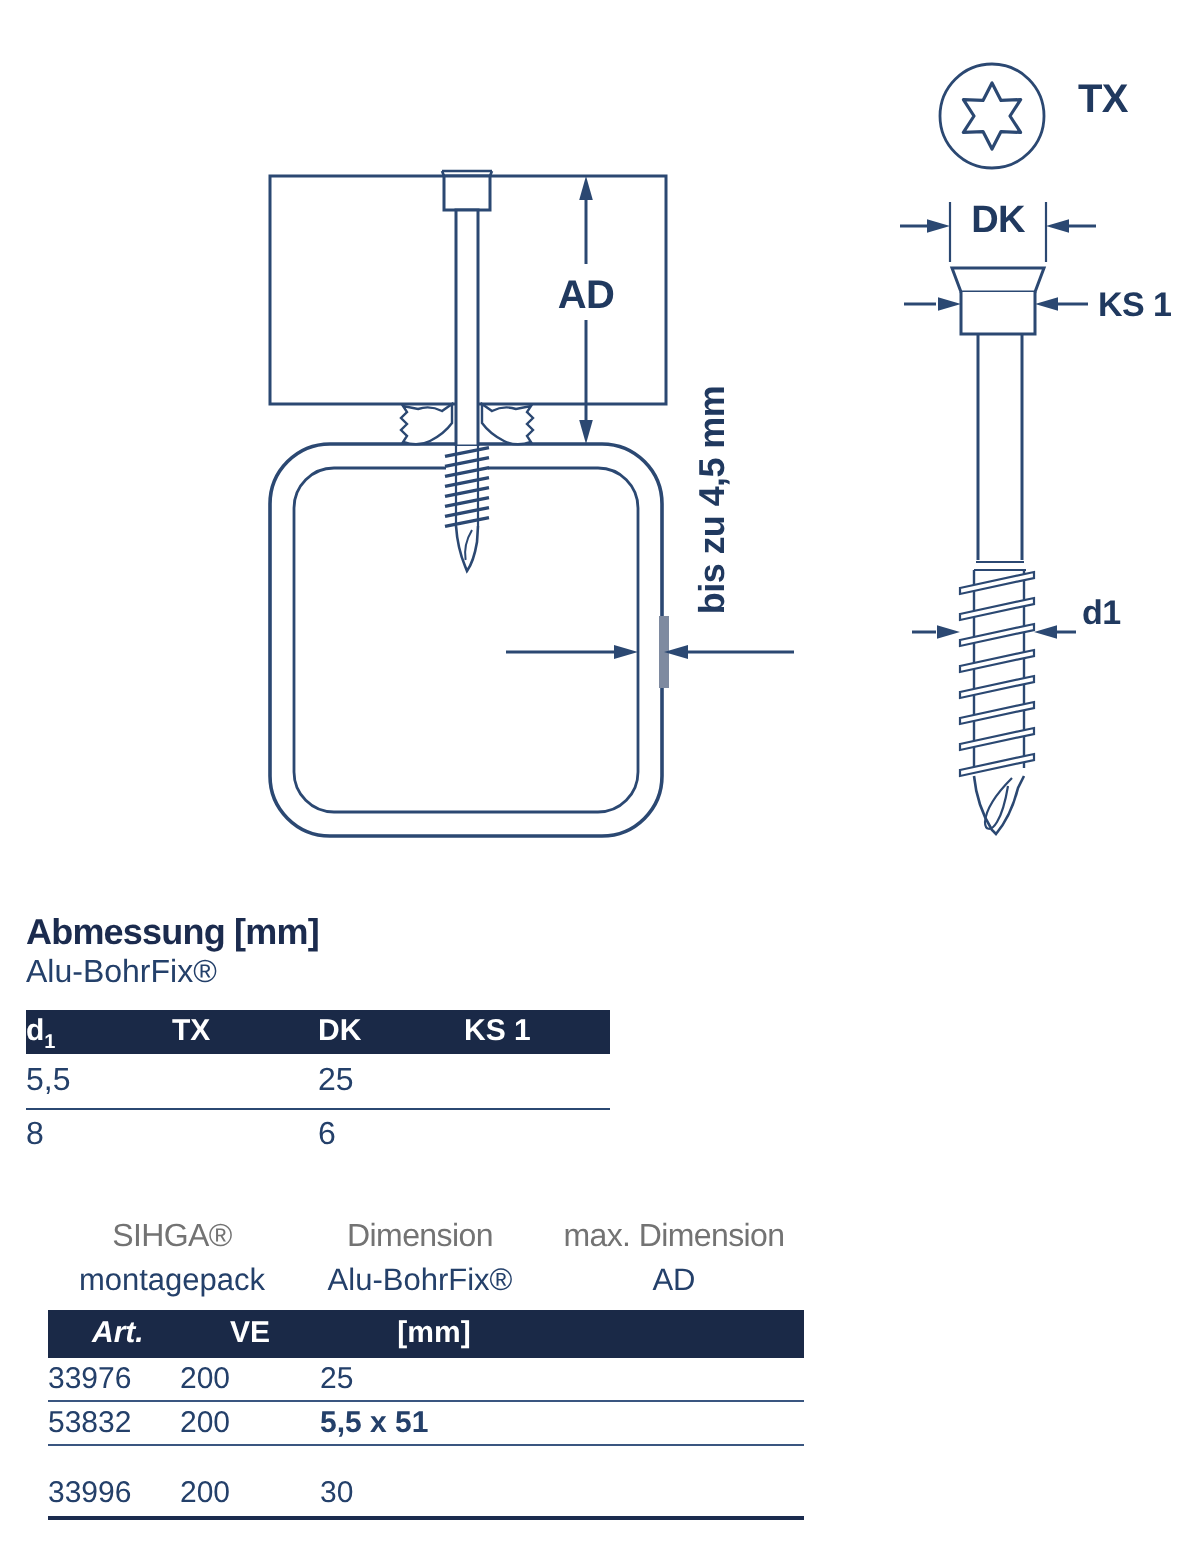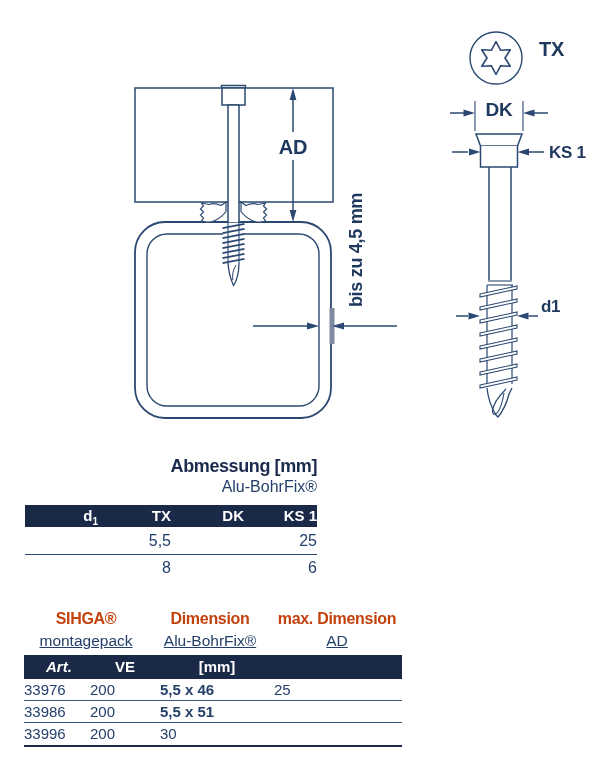--- a/index.html
+++ b/index.html
@@ -5,41 +5,41 @@
   html,body { margin:0; padding:0; }
   body {
     width:600px; height:784px; position:relative; background:#ffffff;
     font-family:"Liberation Sans", sans-serif;
     color:#24406a; overflow:hidden;
   }
   svg { position:absolute; left:0; top:0; }
   svg text { font-family:"Liberation Sans", sans-serif; fill:#20395f; letter-spacing:-0.3px; }
 
   
-  .t1 { position:absolute; left:25px; top:456px; width:292px; text-align:right; }
+  .t1 { position:absolute; left:13px; top:456px; width:292px; text-align:left; }
   .t1 .title   { font-size:18px; font-weight:bold; color:#1b2b4e; letter-spacing:-0.4px; height:21px; line-height:21px; }
   .t1 .subtitle{ font-size:16px; height:19px; line-height:19px; }
   .t1 .band { margin-top:9px; background:#1a2947; color:#ffffff; display:grid;
               grid-template-columns:repeat(4,1fr); height:22px; line-height:22px;
               font-weight:bold; font-size:15px; }
   .t1 .vals { display:grid; grid-template-columns:repeat(2,1fr); height:27px; line-height:27px;
               font-size:16px; border-bottom:1.5px solid #2b4872; }
 
   
   .t2 { position:absolute; left:24px; top:607px; width:378px; }
   .t2 .groups { display:grid; grid-template-columns:124px 124px 130px; text-align:center; }
-  .t2 .g-title { font-size:16px; font-weight:bold; color:#c2410c; height:23px; line-height:23px; letter-spacing:-0.3px; }
-  .t2 .g-sub   { font-size:15.5px; height:25px; line-height:21px;text-decoration:underline; }
+  .t2 .g-title { font-size:16px; font-weight:normal; color:#737373; height:23px; line-height:23px; letter-spacing:-0.3px; }
+  .t2 .g-sub   { font-size:15.5px; height:25px; line-height:21px; }
   .t2 .band { background:#1a2947; color:#ffffff; display:grid;
               grid-template-columns:66px 70px 114px 128px; height:24px; line-height:24px;
               font-weight:bold; font-size:15px; text-align:center; }
   .t2 .band .c0 { text-align:left; padding-left:22px;font-style:italic; }
   .t2 .row { display:grid; grid-template-columns:66px 70px 114px 128px; height:21px; line-height:21px;
              font-size:15px; border-bottom:1px solid #3a5680; }
-  .t2 .row.last { border-bottom:2.5px solid #1b2b4e; height:21.5px; }
+  .t2 .row.last { border-bottom:2.5px solid #1b2b4e; height:21.5px;margin-top:13px; }
   .t2 .row .c2 { font-weight:bold; }
   sub { font-size:10px; line-height:0; }
 </style>
 </head>
 <body>
 
 <svg width="600" height="450" viewBox="0 0 600 450">
   <g stroke="#2b4872" fill="none" stroke-width="1.5">
 
     <g>
@@ -182,25 +182,24 @@
     </div>
   </div>
   <div class="band">
     <div class="c0"><span>Art. Nr.</span><sub></sub><span></span></div>
     <div><span>VE</span><sub></sub><span></span></div>
     <div><span>[mm]</span><sub></sub><span></span></div>
   </div>
   <div class="row">
     <div>33976</div>
     <div>200</div>
-    <div class="c2">5,5 x 46</div>
     <div>25</div>
   </div>
   <div class="row">
-    <div>33986</div>
+    <div>53832</div>
     <div>200</div>
     <div class="c2">5,5 x 51</div>
   </div>
   <div class="row last">
     <div>33996</div>
     <div>200</div>
     <div>30</div>
   </div>
 </div>
 

